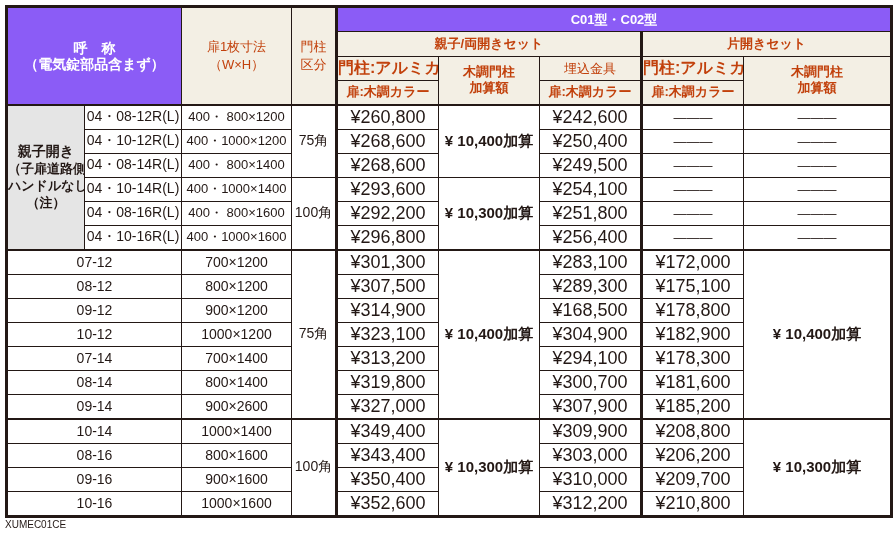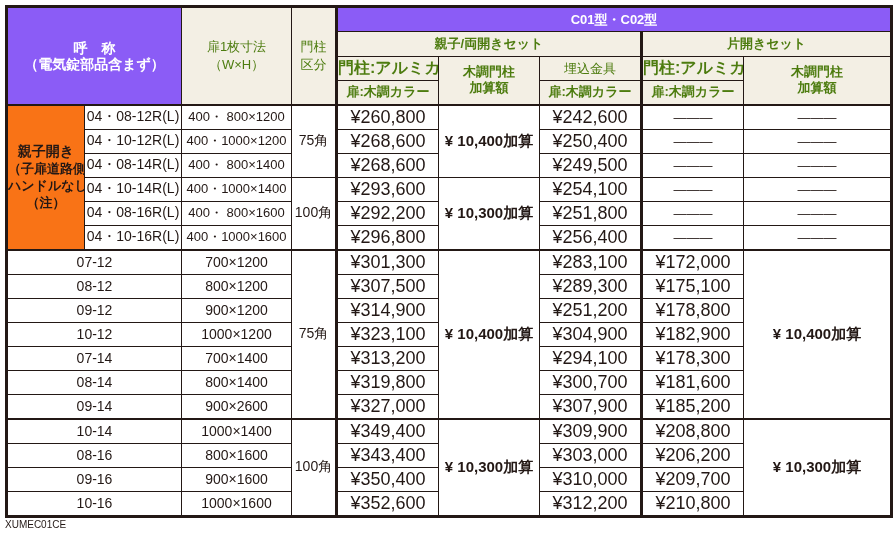--- a/index.html
+++ b/index.html
@@ -3,33 +3,33 @@
 <meta charset="utf-8">
 <style>
   html, body { margin:0; padding:0; background:#ffffff; }
   body { width:895px; height:537px; position:relative; overflow:hidden;
          font-family:"Liberation Sans","DejaVu Sans",sans-serif; color:#231815; }
   table.price { position:absolute; left:5px; top:5px; border-collapse:collapse;
                 table-layout:fixed; width:885px; border:3px solid #231815; }
   table.price td { border:1px solid #231815; padding:0; text-align:center;
                    vertical-align:middle; overflow:hidden; white-space:nowrap; }
   .hdr-black { background:#8b5cf6; color:#ffffff; font-weight:bold; }
-  .hdr-cream { background:#f3efe4; color:#4d7c0f; }
+  .hdr-cream { background:#f3efe4; color:#c2410c; }
   .h-main { font-size:14px; line-height:16px;margin-top:7px; }
   .h-sub { font-size:13px; }
   .h-sm { font-size:16px; }
   td.code { font-size:14px; text-align:left; padding-left:4px; }
   td.code-c { font-size:14px; }
   td.size { font-size:14px; text-align:right; padding-right:10px; }
   td.size-l { font-size:13px; text-align:left; padding-left:3px; }
   td.post { font-size:14px; }
   td.price-b { font-size:18px; font-weight:normal; }
   td.add { font-size:15px; font-weight:bold; }
   td.dash { font-size:13px; }
-  td.group { font-size:14px; font-weight:bold; line-height:17px; white-space:normal; background:#f97316; }
+  td.group { font-size:14px; font-weight:bold; line-height:17px; white-space:normal; background:#e5e5e5; }
   .thick-l { border-left:3px solid #231815 !important; }
   .bt-thick { border-top:2px solid #231815 !important; }
   .footnote { position:absolute; left:5px; top:519px; font-size:10px; color:#231815; }
   tr.r td { height:23px; }
 </style>
 </head>
 <body>
 
 <table class="price">
   <colgroup>
@@ -159,21 +159,21 @@
     <td colspan="2" class="code-c">08-12</td>
     <td class="size">800×1200</td>
     <td class="price-b thick-l">¥307,500</td>
     <td class="price-b">¥289,300</td>
     <td class="price-b thick-l">¥175,100</td>
   </tr>
   <tr class="r">
     <td colspan="2" class="code-c">09-12</td>
     <td class="size">900×1200</td>
     <td class="price-b thick-l">¥314,900</td>
-    <td class="price-b">¥251,200</td>
+    <td class="price-b">¥168,500</td>
     <td class="price-b thick-l">¥178,800</td>
   </tr>
   <tr class="r">
     <td colspan="2" class="code-c">10-12</td>
     <td class="size">1000×1200</td>
     <td class="price-b thick-l">¥323,100</td>
     <td class="price-b">¥304,900</td>
     <td class="price-b thick-l">¥182,900</td>
   </tr>
   <tr class="r">

